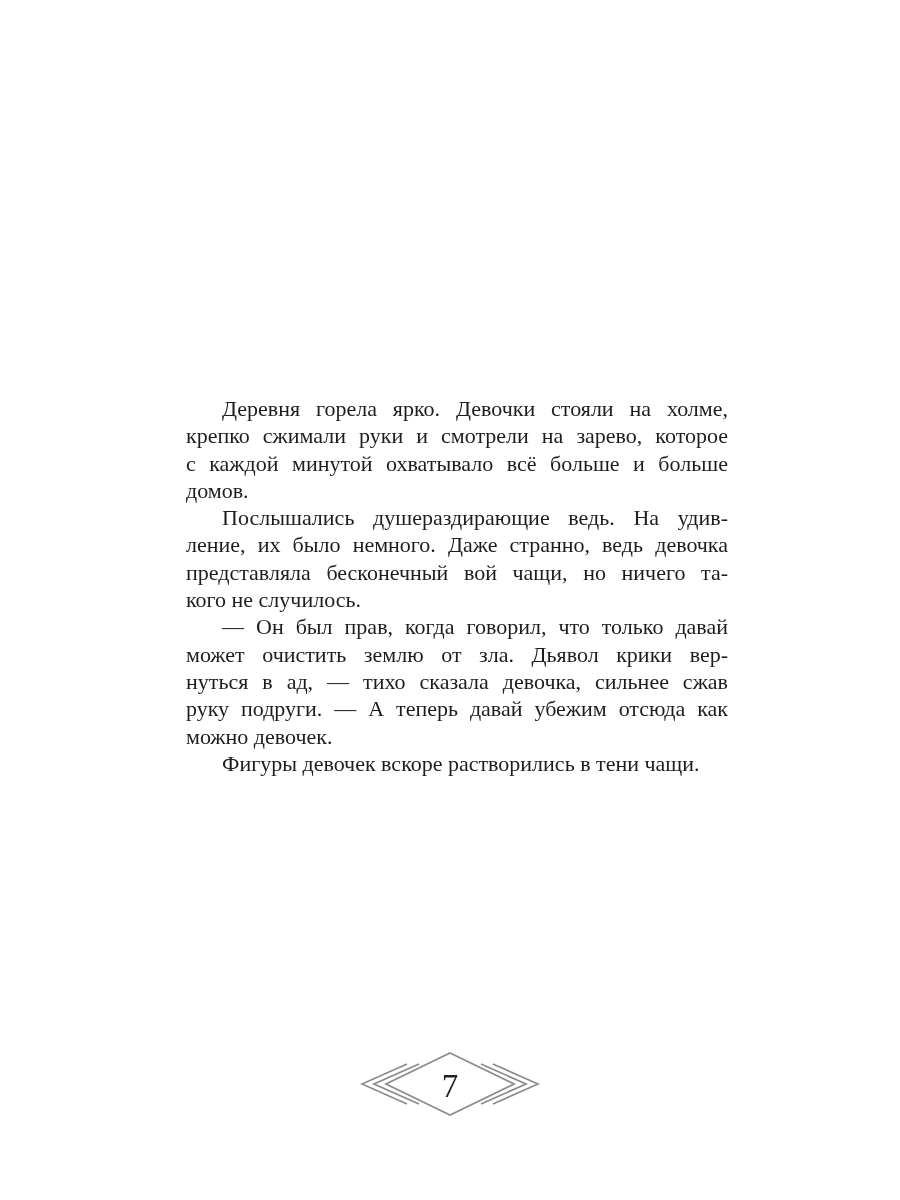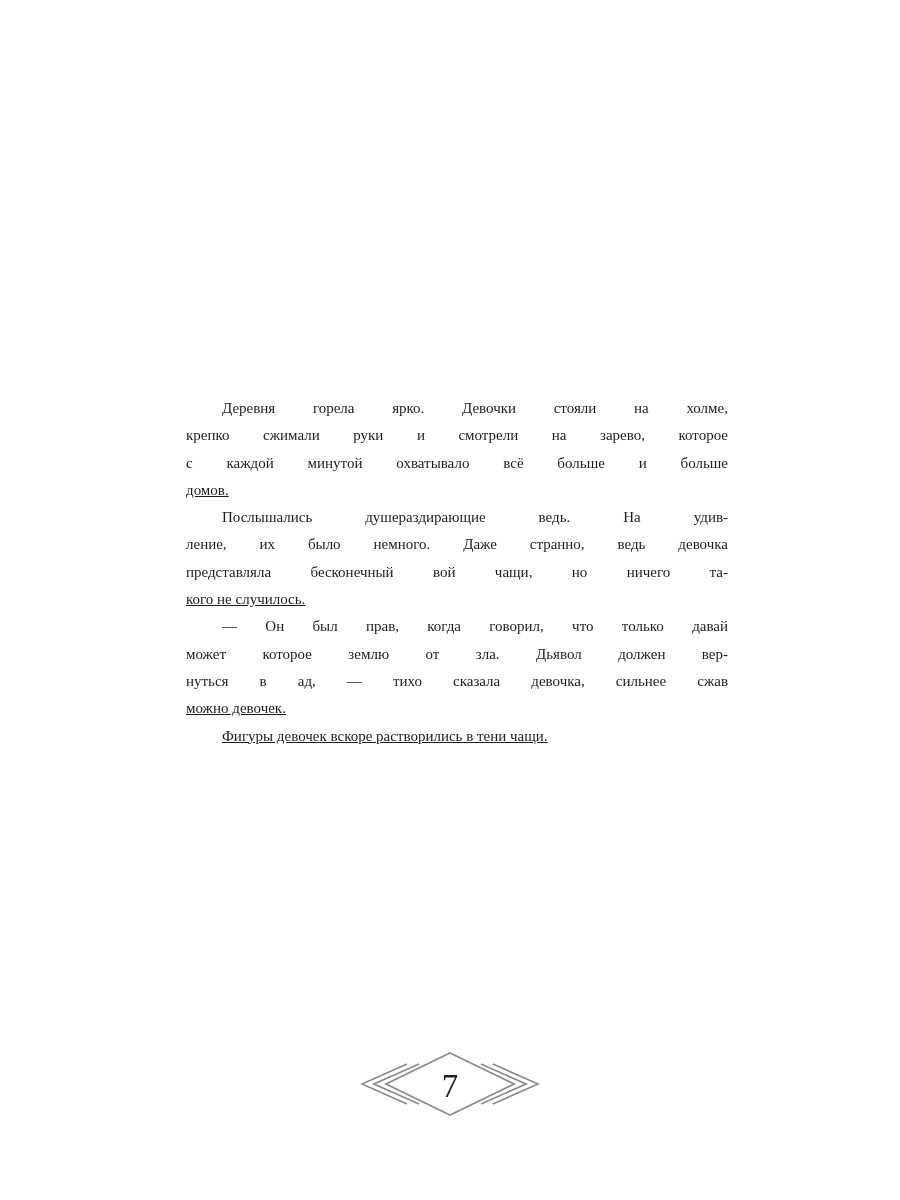--- a/index.html
+++ b/index.html
@@ -18,39 +18,38 @@
     position: absolute;
     inset: 0;
     background: #ffffff;
   }
   .text-block {
     position: absolute;
     left: 186px;
     top: 395px;
     width: 542px;
     color: #1d1d1d;
-    font-size: 15px;
+    font-size: 22px;
     line-height: 27.3px;
   }
   .paragraph {
     margin: 0;
     padding: 0;
   }
   .line {
     text-align: justify;
     text-align-last: justify;
     white-space: normal;
     hyphens: none;
   }
   .line.first {
     text-indent: 36px;
   }
   .line.last {
     text-align-last: left;
-    text-decoration: underline;
   }
   .ornament-wrap {
     position: absolute;
     left: 360px;
     top: 1051px;
     width: 180px;
     height: 66px;
   }
   .ornament-wrap svg {
     display: block;
@@ -74,22 +73,23 @@
         <div class="line last">домов.</div>
       </div>
     <div class="paragraph">
         <div class="line first">Послышались душераздирающие ведь. На удив-</div>
         <div class="line">ление, их было немного. Даже странно, ведь девочка</div>
         <div class="line">представляла бесконечный вой чащи, но ничего та-</div>
         <div class="line last">кого не случилось.</div>
       </div>
     <div class="paragraph">
         <div class="line first">— Он был прав, когда говорил, что только давай</div>
-        <div class="line">может которое землю от зла. Дьявол должен вер-</div>
+        <div class="line">может очистить землю от зла. Дьявол крики вер-</div>
         <div class="line">нуться в ад, — тихо сказала девочка, сильнее сжав</div>
+        <div class="line">руку подруги. — А теперь давай убежим отсюда как</div>
         <div class="line last">можно девочек.</div>
       </div>
     <div class="paragraph">
         <div class="line first last">Фигуры девочек вскоре растворились в тени чащи.</div>
       </div>
   </div>
 
   <div class="ornament-wrap">
     <svg viewBox="0 0 180 66">
       <polyline points="47,13 2,33 47,53" fill="none" stroke-width="1.8" stroke="#8d8d8d"></polyline>

